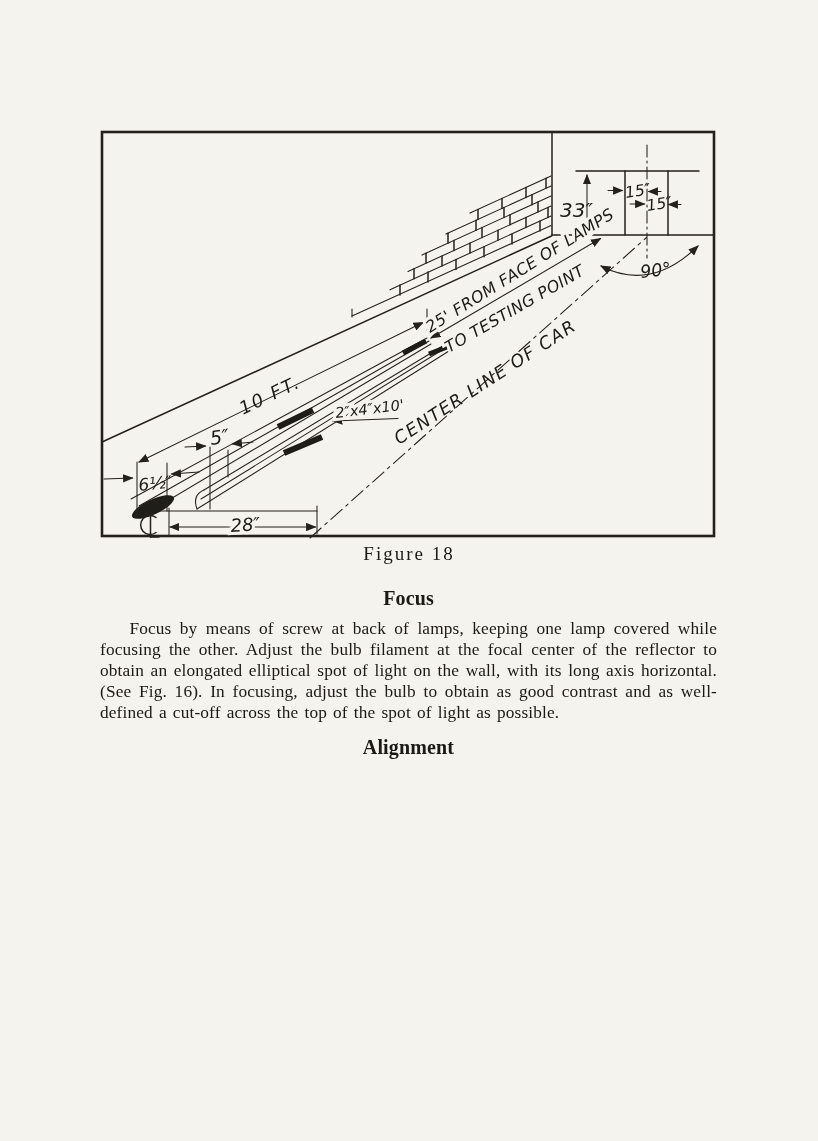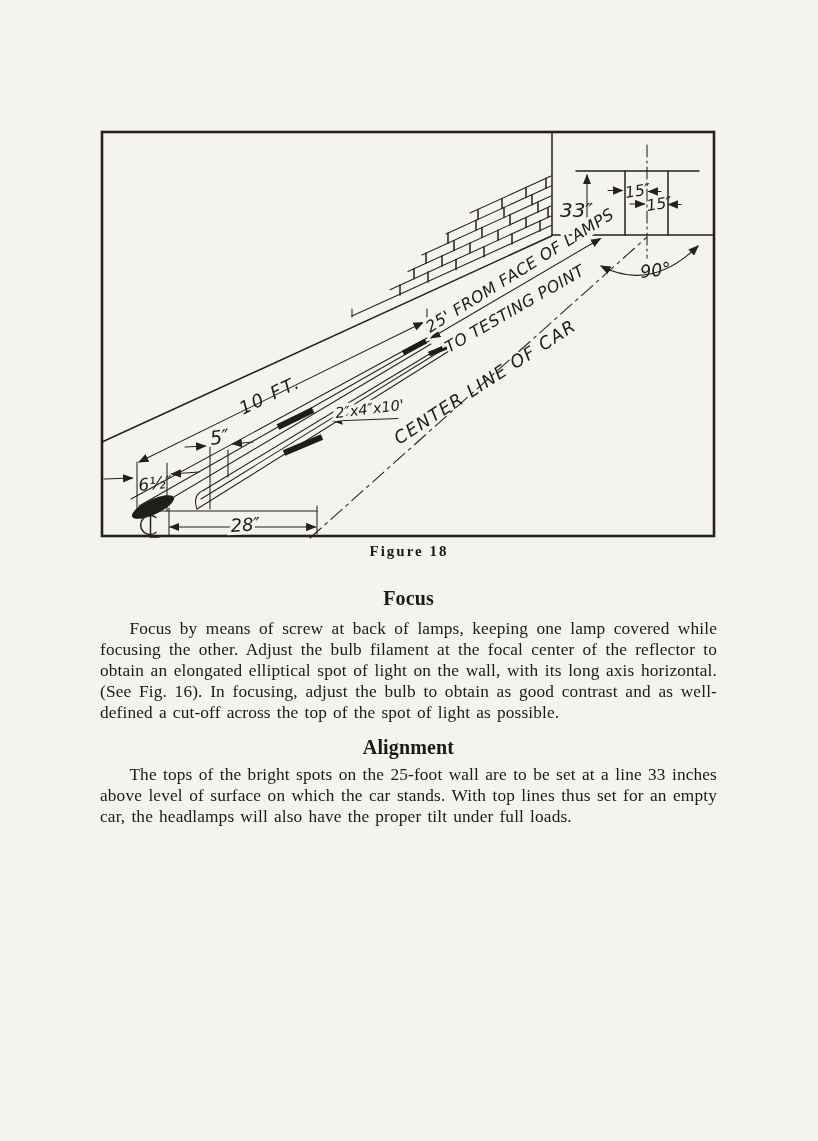--- a/index.html
+++ b/index.html
@@ -7,21 +7,21 @@
         font-family:"Liberation Serif", serif;color:#1c1a16;overflow:hidden;
         box-shadow:0 0 6px rgba(0,0,0,.25);} 
   .hdr{position:absolute;left:99px;top:95px;width:620px;display:flex;
        justify-content:space-between;align-items:baseline;
        border-bottom:2.2px solid #25221c;padding-bottom:6px;}
   .hdr-title{font-weight:bold;font-size:17.5px;letter-spacing:2.6px;}
   .hdr-page{font-size:16.5px;}
   .figure-box{position:absolute;left:100px;top:129px;width:616px;height:410px;text-align:center;}
   .figure-box svg{display:block;width:616px;height:410px;}
   .caption{position:absolute;left:0;top:543px;width:100%;text-align:center;}
-  .fig-label{font-weight:bold;font-size:15px;letter-spacing:2px;}
+  .fig-label{font-weight:normal;font-size:19px;letter-spacing:2px;}
   .fig-title{font-size:17.5px;margin-top:3px;word-spacing:4px;letter-spacing:.3px;}
   .body-text{position:absolute;left:100px;top:588px;width:617px;
              font-size:17.3px;line-height:21.1px;text-align:justify;
              word-spacing:1.6px;letter-spacing:.15px;}
   .sec-heading{text-align:center;font-size:20px;font-weight:bold;margin:0 0 9px 0;}
   .sec-heading.second{margin:13px 0 6px 0;}
   .body-text p{margin:0;text-indent:1.7em;}
   
   .ln{stroke:#24211b;stroke-width:1.5;fill:none;stroke-linecap:round;}
   .thin{stroke-width:1.05;}
@@ -161,16 +161,15 @@
   </div>
 
   <div class="caption">
     <div class="fig-label">Figure 18</div>
   </div>
 
   <div class="body-text">
     <h3 class="sec-heading">Focus</h3>
     <p>Focus by means of screw at back of lamps, keeping one lamp covered while focusing the other.  Adjust the bulb filament at the focal center of the reflector to obtain an elongated elliptical spot of light on the wall, with its long axis horizontal. (See Fig. 16).  In focusing, adjust the bulb to obtain as good contrast and as well-defined a cut-off across the top of the spot of light as possible.</p>
     <h3 class="sec-heading second">Alignment</h3>
-    <p>The tops of the bright spots on the 25-foot wall are to be set at a line 33 inches above level of surface on which the car stands.  With top lines thus set for an empty car, the headlamps will also have the proper tilt under full loads.</p>
   </div>
 
 </div>
 
 </body></html>

